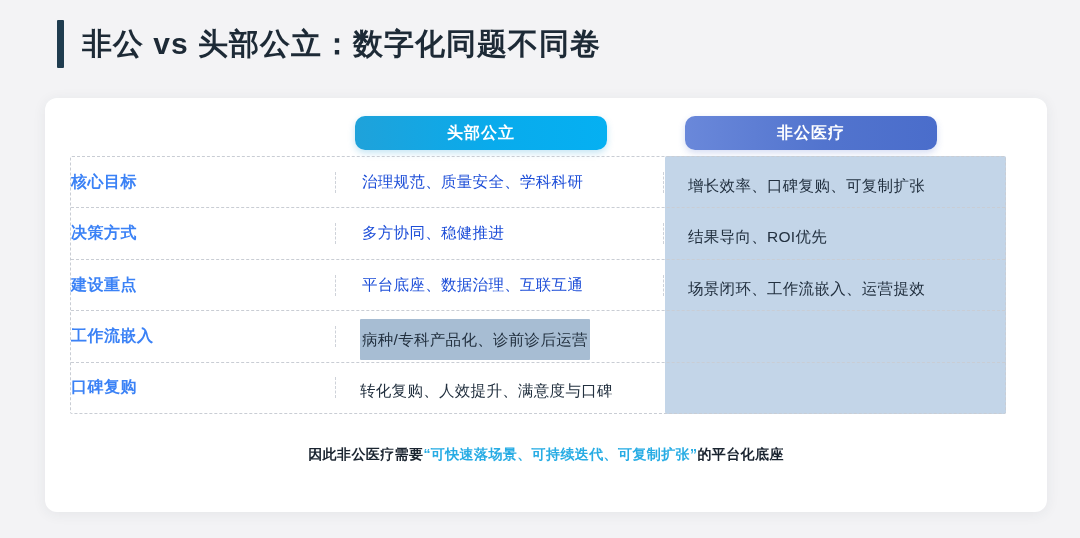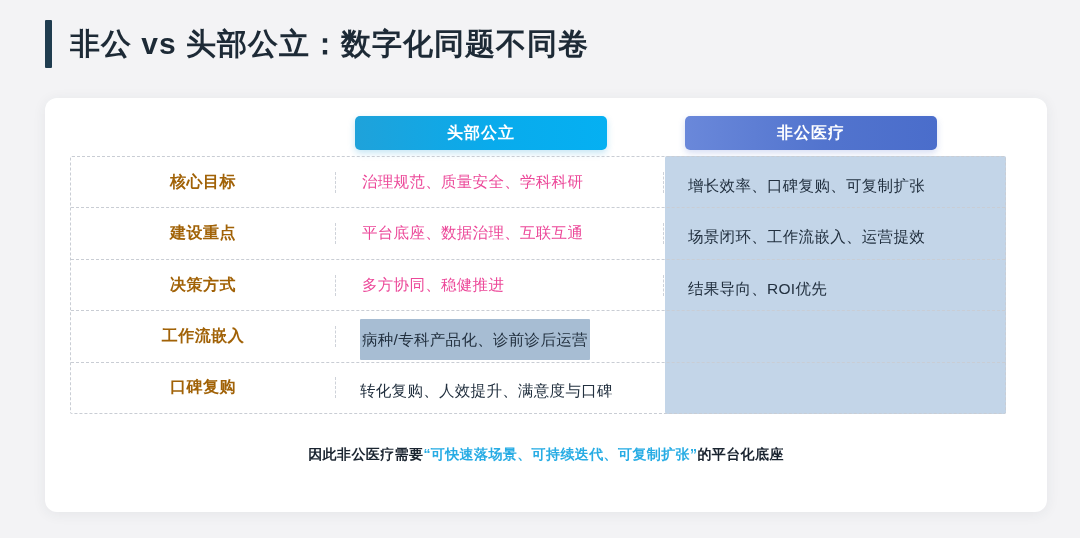--- a/index.html
+++ b/index.html
@@ -11,21 +11,21 @@
     height: 538px;
     background: #f3f3f5;
     font-family: "Liberation Sans", "DejaVu Sans", sans-serif;
     overflow: hidden;
     position: relative;
   }
 
   
   .title-row {
     position: absolute;
-    left: 45px;
+    left: 57px;
     top: 18px;
     display: flex;
     align-items: center;
     height: 52px;
   }
   .title-bar {
     width: 7px;
     height: 48px;
     background: #1f3c4f;
     border-radius: 1px;
@@ -50,21 +50,21 @@
     height: 414px;
     background: #ffffff;
     border-radius: 12px;
     box-shadow: 0 2px 14px rgba(40,50,70,0.07);
   }
 
   
   .pill {
     position: absolute;
     height: 34px;
-    border-radius: 5px;
+    border-radius: 10px;
     color: #ffffff;
     font-size: 16px;
     font-weight: bold;
     display: flex;
     align-items: center;
     justify-content: center;
     letter-spacing: 1px;
     white-space: nowrap;
   }
   .pill-public {
@@ -112,33 +112,32 @@
     align-items: center;
     border-bottom: 1px dashed #c9cdd4;
     box-sizing: border-box;
   }
   .trow:last-child { border-bottom: none; }
 
   .cell-label {
     width: 265px;
     flex: 0 0 265px;
     box-sizing: border-box;
-    text-align: center;
     font-size: 16px;
     font-weight: bold;
-    color: #a16207;
+    color: #3b82f6;
     border-right: 1px dashed #ced2d9;
     letter-spacing: 0.5px;
   }
   .cell-public {
     flex: 1 1 auto;
     box-sizing: border-box;
     padding-left: 26px;
     font-size: 15.5px;
-    color: #ec4899;
+    color: #1d4ed8;
     border-right: 1px dashed #ced2d9;
     letter-spacing: 0.3px;
   }
   .cell-private {
     width: 341px;
     flex: 0 0 341px;
     box-sizing: border-box;
     padding-left: 24px;
     font-size: 15.5px;
     color: #22303f;
@@ -187,32 +186,32 @@
 
   <div class="table">
 
     <div class="trow">
       <div class="cell-label">核心目标</div>
       <div class="cell-public">治理规范、质量安全、学科科研</div>
       <div class="cell-private"><span>增长效率、口碑复购、可复制扩张</span></div>
     </div>
 
     <div class="trow">
+      <div class="cell-label">决策方式</div>
+      <div class="cell-public">多方协同、稳健推进</div>
+      <div class="cell-private"><span>结果导向、ROI优先</span></div>
+    </div>
+
+    <div class="trow">
       <div class="cell-label">建设重点</div>
       <div class="cell-public">平台底座、数据治理、互联互通</div>
       <div class="cell-private"><span>场景闭环、工作流嵌入、运营提效</span></div>
     </div>
 
     <div class="trow">
-      <div class="cell-label">决策方式</div>
-      <div class="cell-public">多方协同、稳健推进</div>
-      <div class="cell-private"><span>结果导向、ROI优先</span></div>
-    </div>
-
-    <div class="trow">
       <div class="cell-label">工作流嵌入</div>
       <div class="cell-private"><span class="hl">病种/专科产品化、诊前诊后运营</span></div>
     </div>
 
     <div class="trow">
       <div class="cell-label">口碑复购</div>
       <div class="cell-private"><span>转化复购、人效提升、满意度与口碑</span></div>
     </div>
 
   </div>

